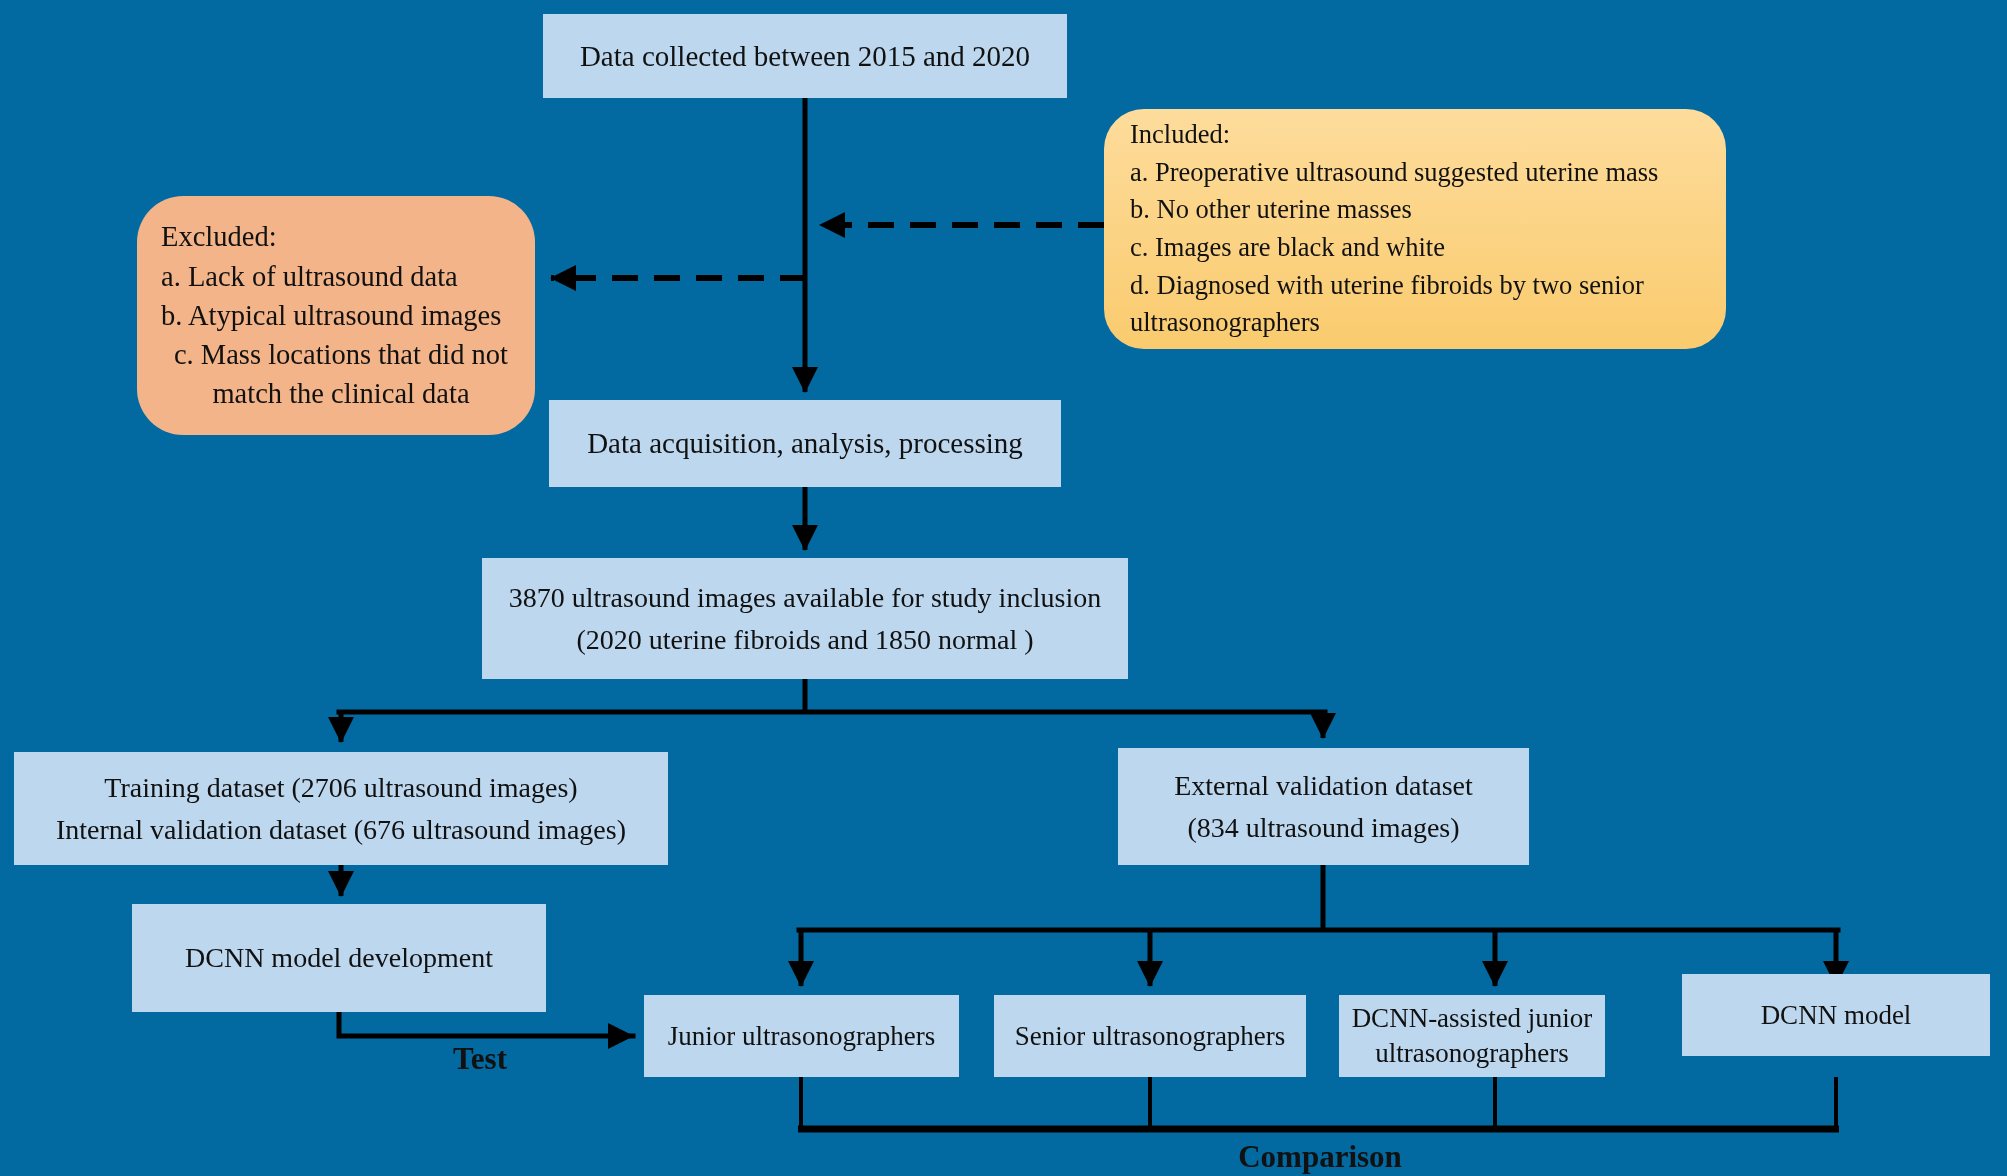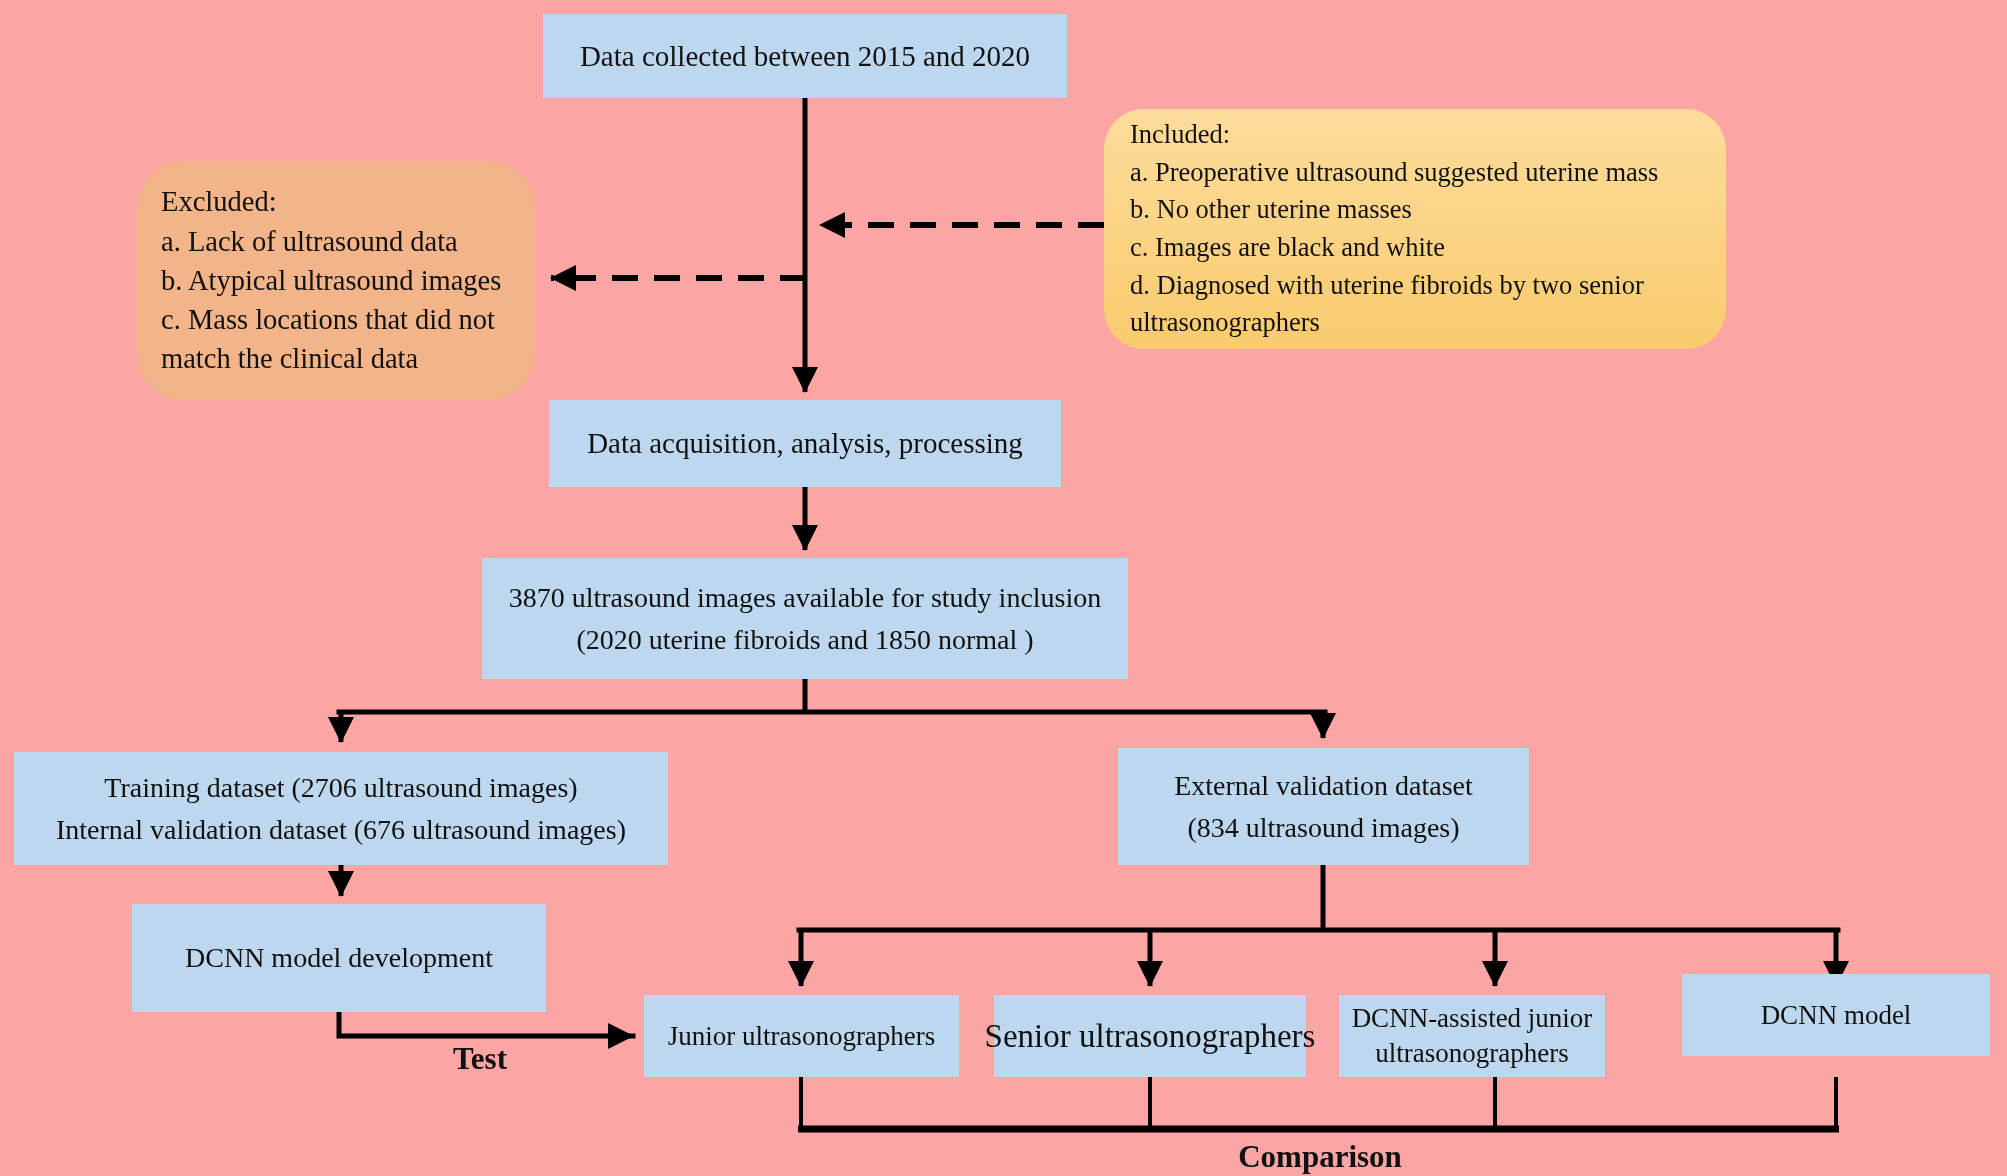--- a/index.html
+++ b/index.html
@@ -1,42 +1,42 @@
 <!DOCTYPE html>
 <html style="--box_blue: #BDD7EE; --box_salmon: #F2B488; --gold_top: #FDDC9C; --gold_bottom: #FACB6E; --line: #000000;"><head>
 <meta charset="utf-8">
 <style>
   html,body{margin:0;padding:0;background:#ffffff;}
   .canvas{
-    position:relative;width:2007px;height:1176px;background:#fca5a5;overflow:hidden;
+    position:relative;width:2007px;height:1176px;background:#0369a1;overflow:hidden;
     font-family:"Liberation Serif","DejaVu Serif",serif;color:#111;
   }
   svg.connectors{position:absolute;left:0;top:0;width:2007px;height:1176px;}
   .box{position:absolute;display:flex;flex-direction:column;align-items:center;justify-content:center;
        text-align:center;box-sizing:border-box;}
   .blue{background:var(--box_blue);}
-  .salmon{background:var(--box_salmon);border-radius:46px;align-items:flex-start;text-align:left;}
+  .salmon{background:var(--box_salmon);border-radius:46px;align-items:flex-start;text-align:center;margin-top:35px;}
   .gold{background:linear-gradient(180deg,var(--gold_top) 0%,var(--gold_bottom) 100%);
         border-radius:40px;align-items:flex-start;text-align:left;}
   .line{display:block;}
   .edge-label{position:absolute;font-weight:bold;transform:translate(-50%,-50%);white-space:nowrap;}
   .nowrap{white-space:nowrap;}
 
   #box-collected{left:543px;top:14px;width:524px;height:84px;font-size:29px;}
   #box-excluded{left:137px;top:161px;width:398px;height:239px;padding:18px 14px 18px 24px;
                 font-size:28.5px;line-height:1.38;justify-content:center;}
   #box-included{left:1104px;top:109px;width:622px;height:240px;padding:16px 14px 16px 26px;
                 font-size:26.5px;line-height:1.42;justify-content:center;}
   #box-acquisition{left:549px;top:400px;width:512px;height:87px;font-size:29px;align-items:center;}
   #box-available{left:482px;top:558px;width:646px;height:121px;font-size:28px;line-height:1.5;}
   #box-training{left:14px;top:752px;width:654px;height:113px;font-size:28px;line-height:1.5;}
   #box-external{left:1118px;top:748px;width:411px;height:117px;font-size:28px;line-height:1.5;}
   #box-dcnn-dev{left:132px;top:904px;width:414px;height:108px;font-size:28px;}
   #box-junior{left:644px;top:995px;width:315px;height:82px;font-size:27px;}
-  #box-senior{left:994px;top:995px;width:312px;height:82px;font-size:33px;}
+  #box-senior{left:994px;top:995px;width:312px;height:82px;font-size:27px;}
   #box-assisted{left:1339px;top:995px;width:266px;height:82px;font-size:27px;line-height:1.3;}
   #box-dcnn-model{left:1682px;top:974px;width:308px;height:82px;font-size:27px;font-family:Liberation Serif, serif;}
   #label-test{left:480px;top:1059px;font-size:31px;}
   #label-comparison{left:1320px;top:1157px;font-size:31px;}
 </style>
 </head>
 <body>
 
 <div class="canvas">
 

